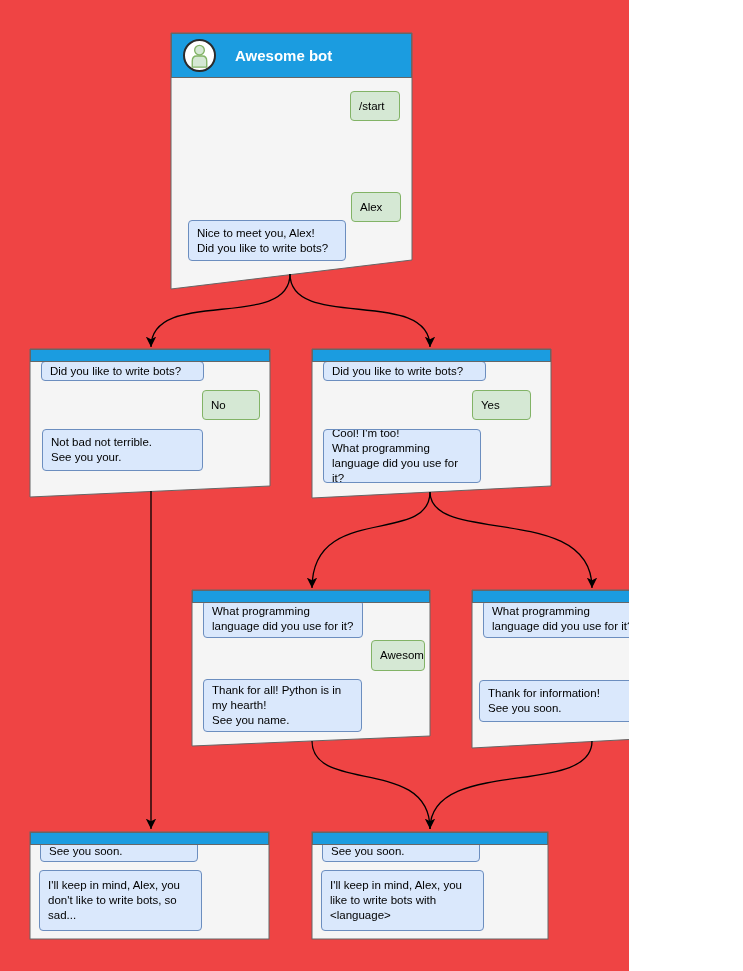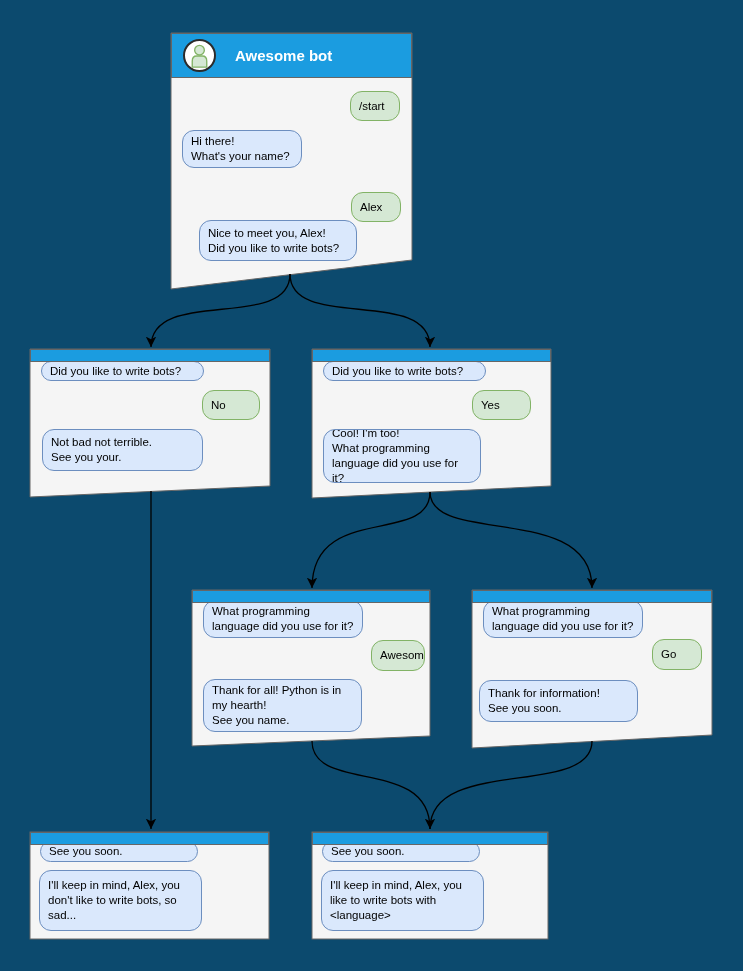--- a/index.html
+++ b/index.html
@@ -1,35 +1,35 @@
 <!DOCTYPE html>
 <html style="--header-blue: #1b9ce0; --window-fill: #f5f5f5; --window-border: #666666; --bot-bubble-fill: #dae8fc; --bot-bubble-border: #6c8ebf; --user-bubble-fill: #d5e8d4; --user-bubble-border: #82b366; --avatar-border: #2b2b2b; --edge-color: #000000;"><head>
 <meta charset="utf-8">
 <style>
   html,body{margin:0;padding:0;background:#fff;}
-  .canvas{position:relative;width:743px;height:971px;background:#0c4a6e;overflow:hidden;
+  .canvas{position:relative;width:629px;height:971px;background:#ef4444;overflow:hidden;
           font-family:"Liberation Sans",sans-serif;}
   svg.layer{position:absolute;left:0;top:0;}
   svg.shapes{z-index:0;}
   svg.edges{z-index:5;pointer-events:none;}
   .win-shape{fill:var(--window-fill,#f5f5f5);stroke:var(--window-border,#666666);stroke-width:1;}
   .edge{fill:none;stroke:var(--edge-color,#000000);stroke-width:1.3;}
   .arrowhead{fill:var(--edge-color,#000000);}
   .win{position:absolute;z-index:1;}
   .win-header{position:absolute;left:0;top:0;right:0;box-sizing:border-box;z-index:3;
               background:var(--header-blue,#1b9ce0);border:1px solid var(--window-border,#666666);}
   .win-header.mini{height:13px;}
   .win-header.main{height:45px;}
   .avatar{position:absolute;left:12px;top:6px;width:33px;height:33px;box-sizing:border-box;
           background:#fff;border:2px solid var(--avatar-border,#2b2b2b);border-radius:50%;
           overflow:hidden;z-index:4;display:flex;align-items:center;justify-content:center;}
   .person{fill:var(--user-bubble-fill,#d5e8d4);stroke:var(--user-bubble-border,#82b366);stroke-width:1.4;}
   .win-title{position:absolute;left:64px;top:0;height:45px;display:flex;align-items:center;
              color:#ffffff;font-size:15px;font-weight:bold;z-index:4;white-space:nowrap;}
-  .bubble{position:absolute;box-sizing:border-box;border:1px solid;border-radius:12px;
+  .bubble{position:absolute;box-sizing:border-box;border:1px solid;border-radius:4px;
           font-size:11.5px;line-height:15px;color:#000;padding:4px 8px;white-space:pre-line;
           display:flex;align-items:center;z-index:2;overflow:hidden;}
   .bubble.bot{background:var(--bot-bubble-fill,#dae8fc);border-color:var(--bot-bubble-border,#6c8ebf);}
   .bubble.user{background:var(--user-bubble-fill,#d5e8d4);border-color:var(--user-bubble-border,#82b366);}
 </style>
 </head>
 <body>
 
 <div class="canvas">
 
@@ -46,24 +46,22 @@
   <div class="win" style="left:171px;top:33px;width:241px;height:256px">
     <div class="win-header main"></div>
     <div class="avatar">
       <svg viewBox="0 0 30 30" width="29" height="29">
         <circle class="person" cx="15" cy="9.5" r="5"></circle>
         <path class="person" d="M7.5 27 L7.5 21 Q7.5 15.5 12 15.5 L18 15.5 Q22.5 15.5 22.5 21 L22.5 27 Z"></path>
       </svg>
     </div>
     <div class="win-title">Awesome bot</div>
     <div class="bubble user" style="left:179px;top:58px;width:50px;height:30px">/start</div>
-    <div class="bubble bot" style="left:11px;top:97px;width:120px;height:38px">Hi there!
-What's your name?</div>
     <div class="bubble user" style="left:180px;top:159px;width:50px;height:30px">Alex</div>
-    <div class="bubble bot" style="left:28px;top:187px;width:158px;height:41px">Nice to meet you, Alex!
+    <div class="bubble bot" style="left:17px;top:187px;width:158px;height:41px">Nice to meet you, Alex!
 Did you like to write bots?</div>
   </div>
 
   <div class="win" style="left:30px;top:349px;width:240px;height:148px">
     <div class="win-header mini"></div>
     <div class="bubble bot" style="left:11px;top:12px;width:163px;height:20px">Did you like to write bots?</div>
     <div class="bubble user" style="left:172px;top:41px;width:58px;height:30px">No</div>
     <div class="bubble bot" style="left:12px;top:80px;width:161px;height:42px">Not bad not terrible.
 See you your.</div>
   </div>

